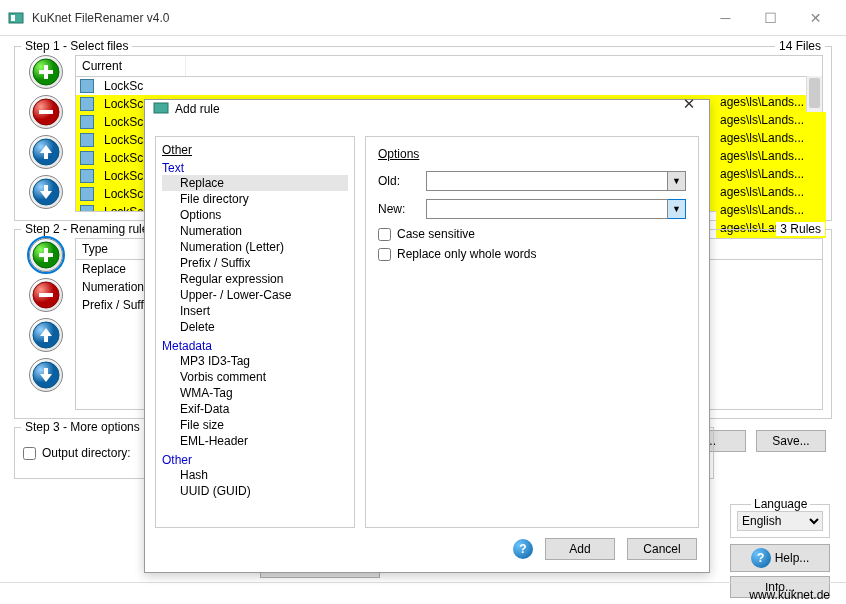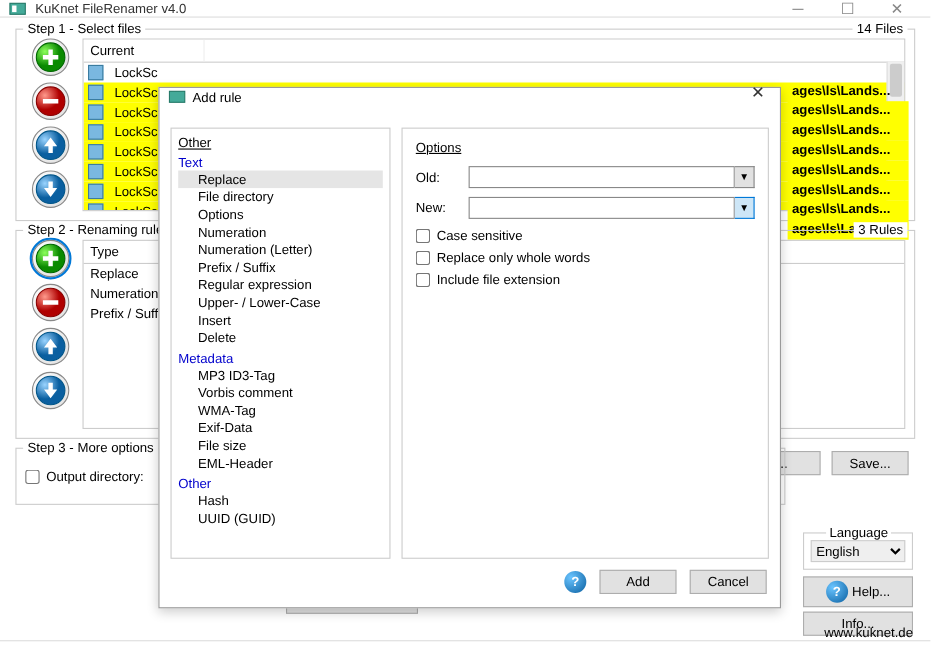--- a/index.html
+++ b/index.html
@@ -1,19 +1,19 @@
 <!DOCTYPE html>
 <html><head>
 <meta charset="utf-8">
 <style>
 * { box-sizing: border-box; margin: 0; padding: 0; }
 body { font-family: "Segoe UI", Tahoma, sans-serif; font-size: 12px; background: #fff; color: #000; width: 846px; height: 604px; overflow: hidden; position: relative; }
 
 
-.titlebar { height: 16px; display: flex; align-items: center; padding: 0 8px; border-bottom: 1px solid #ddd; }
+.titlebar { height: 36px; display: flex; align-items: center; padding: 0 8px; border-bottom: 1px solid #ddd; }
 .titlebar .app-icon { width: 16px; height: 16px; margin-right: 8px; }
 .titlebar .title { flex: 1; font-size: 12px; color: #333; }
 .titlebar .wbtns { display: flex; }
 .titlebar .wbtn { width: 45px; height: 28px; display: flex; align-items: center; justify-content: center; color: #888; font-size: 14px; }
 
 
 .main { position: relative; padding: 10px 14px; height: 574px; }
 
 
 .group { border: 1px solid #ccc; position: relative; margin-bottom: 8px; padding: 8px; }
@@ -87,21 +87,21 @@
 .checkrow { display: flex; align-items: center; gap: 6px; margin-bottom: 6px; }
 .checkrow input { width: 13px; height: 13px; }
 .dialog-footer { display: flex; justify-content: flex-end; gap: 12px; padding: 6px 12px 12px; align-items: center; }
 .help-icon { width: 20px; height: 20px; border-radius: 50%; background: radial-gradient(circle at 30% 30%, #6ac4ff, #0a5fa0); color: #fff; display: flex; align-items: center; justify-content: center; font-weight: bold; font-size: 12px; }
 
 
 .watermark { position: absolute; left: 320px; top: 300px; font-size: 26px; color: rgba(130,160,130,0.25); font-weight: bold; z-index: 5; pointer-events: none; font-style: italic; }
 
 
 .right-area { position: absolute; right: 20px; top: 58px; width: 110px; bottom: 160px; }
-.right-filecol { font-size: 12px; font-weight: bold; }
+.right-filecol { font-size: 12px; }
 .right-filecol .r { height: 18px; padding: 1px 4px; white-space: nowrap; overflow: hidden; }
 .right-filecol .r.hl { background: #ffff00; }
 </style>
 </head>
 <body>
 
 <svg width="0" height="0" style="position:absolute">
   <defs>
     <radialGradient id="gradGreen" cx="30%" cy="30%">
         <stop offset="0%" stop-color="#8cff5c"></stop>
@@ -353,24 +353,20 @@
           </div>
         </div>
         <div class="checkrow">
             <input type="checkbox" style="">
             <label>Case sensitive</label>
           </div>
         <div class="checkrow">
             <input type="checkbox" style="">
             <label>Replace only whole words</label>
           </div>
-        <div class="checkrow">
-            <input type="checkbox" style="">
-            <label>Include file extension</label>
-          </div>
       </div>
     </div>
     <div class="dialog-footer">
       <div class="help-icon">?</div>
       <button class="btn">Add</button>
       <button class="btn">Cancel</button>
     </div>
   </div>
 
 </div>

